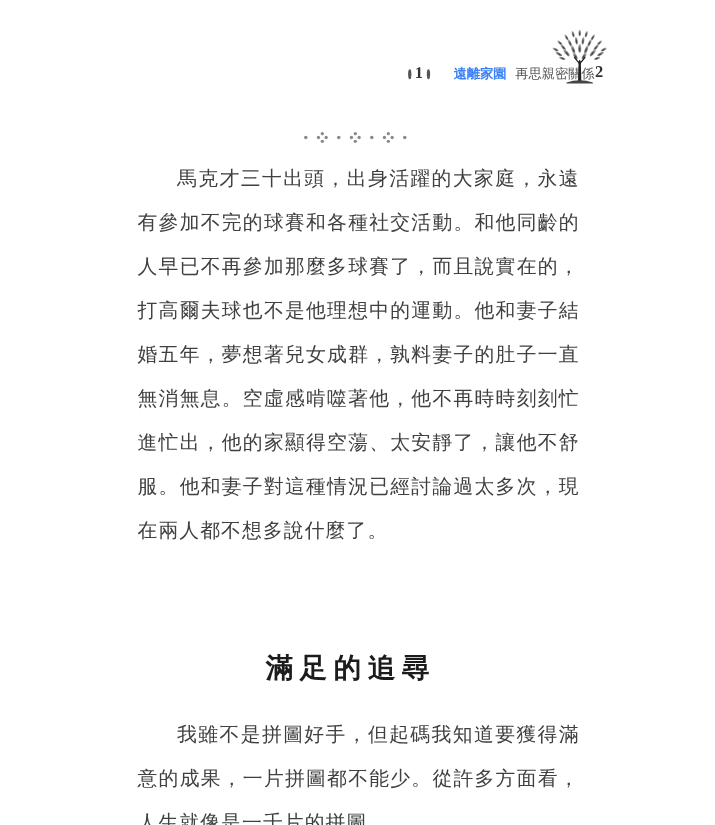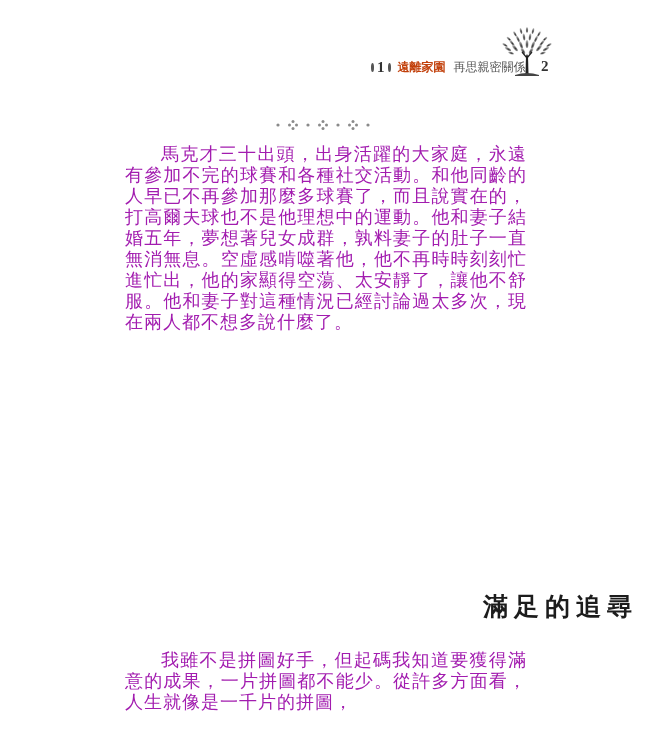--- a/index.html
+++ b/index.html
@@ -37,22 +37,22 @@
       width: 3px;
       height: 9px;
       border-radius: 50%;
       background: #555;
       margin: 0 3px;
     }
     .chapter-title {
       font-family: "DejaVu Serif", serif;
       font-weight: bold;
       font-size: 12px;
-      color: #c2410c;
-      margin-left: 4px;
+      color: #3b82f6;
+      margin-left: 19px;
       letter-spacing: 0;
     }
     .section-title {
       font-family: "DejaVu Serif", serif;
       font-size: 12px;
       color: #555;
       margin-left: 8px;
     }
     .tree-icon {
       position: absolute;
@@ -76,38 +76,38 @@
       left: 274px;
       width: 110px;
       height: 14px;
     }
     .body-text {
       position: absolute;
       left: 125px;
       width: 402px;
       font-family: "DejaVu Serif", serif;
       font-size: 18px;
-      line-height: 21px;
-      color: #a21caf;
+      line-height: 40px;
+      color: #404040;
       margin: 0;
     }
     .body-text p {
       margin: 0;
       text-indent: 2em;
       text-align: justify;
       letter-spacing: 1px;
     }
     #block1 { top: 143px; }
     #block2 { top: 649px; }
     .heading {
       position: absolute;
       top: 590px;
       left: 0;
       width: 638px;
-      text-align: right;
+      text-align: center;
       font-family: "DejaVu Sans", sans-serif;
       font-weight: bold;
       font-size: 25px;
       letter-spacing: 6px;
       color: #1c1c1c;
     }
   </style>
 </head>
 <body>
 

